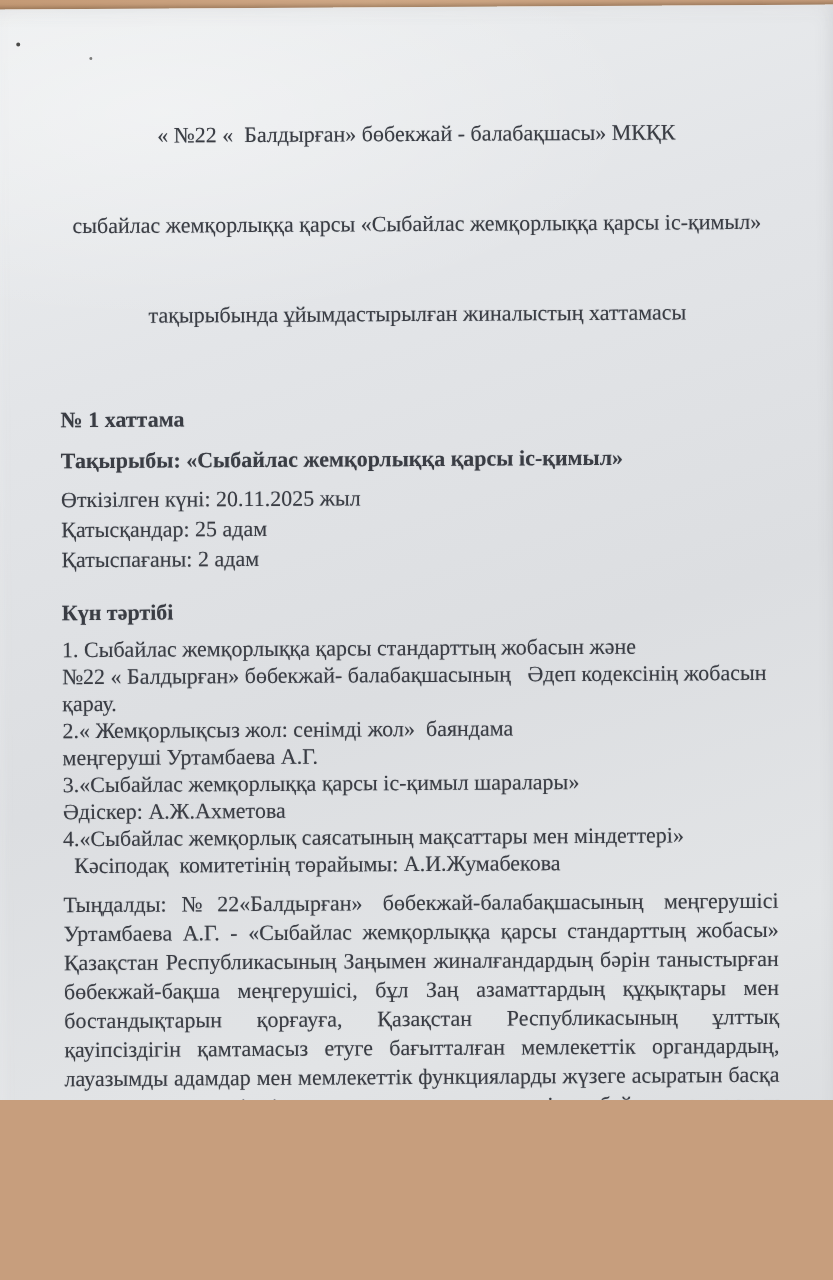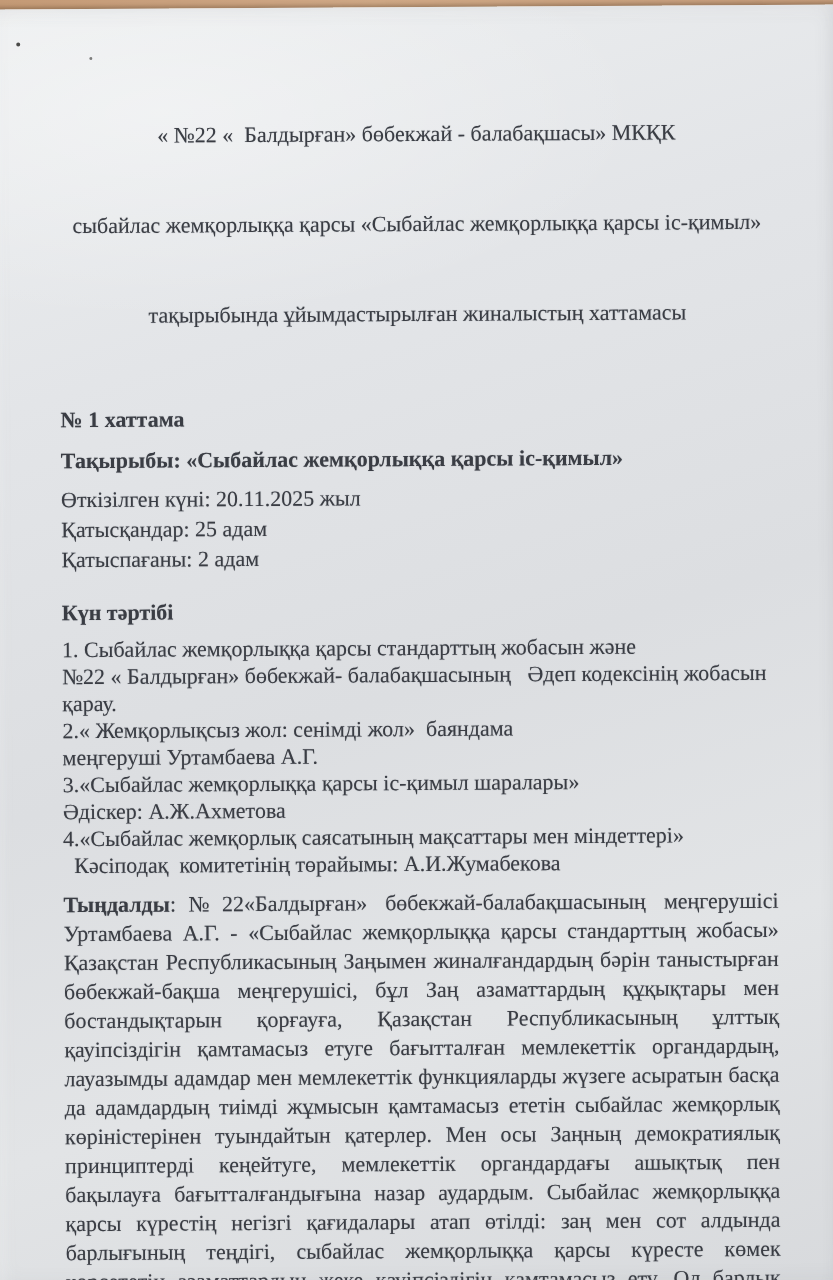--- a/index.html
+++ b/index.html
@@ -2,21 +2,21 @@
 <html style="--backdrop: #c79e7d; --paper: #e0e2e5; --ink: #3a3d44;"><head>
 <meta charset="utf-8">
 <style>
   html, body {
     margin: 0; padding: 0;
     width: 833px; height: 1280px;
     overflow: hidden;
     background: var(--backdrop, #c79e7d);
     font-family: "Liberation Serif", "DejaVu Serif", serif;
   }
-  .stage { position: relative; width: 833px; height: 1280px; overflow: hidden; }
+  .stage { position: relative; width: 833px; height: 1100px; overflow: hidden; }
   .backdrop-strip {
     position: absolute; top: 0; left: 0; right: 0; height: 26px;
     background: linear-gradient(90deg, #c49a76 0%, #cfa886 45%, #c79e7d 100%);
   }
   .paper {
     position: absolute; top: 7px; left: -12px; width: 857px; height: 1295px;
     transform: rotate(-0.35deg); transform-origin: 50% 0;
     background:
       radial-gradient(ellipse 700px 300px at 20% 8%, rgba(255,255,255,0.35), rgba(255,255,255,0) 70%),
       linear-gradient(162deg, #edeff0 0%, #e3e5e8 26%, #dcdee1 52%, #e2e4e6 74%, #d7d9dc 100%);
@@ -33,21 +33,21 @@
     padding: 52px 72px 0 70px;
     color: var(--ink, #3a3d44);
     font-size: 22px;
     line-height: 30px;
     text-shadow: 0 0 1px rgba(56,60,68,0.42);
   }
   .speck { position: absolute; background: #4a4a48; border-radius: 50%; }
   .speck-1 { width: 4px; height: 4px; top: 33px; left: 28px; }
   .speck-2 { width: 3px; height: 3px; top: 48px; left: 101px; opacity: 0.7; }
   .doc-header { text-align: center; white-space: pre-wrap; }
-  .bold { font-weight: bold; }
+  .bold { font-weight: normal; }
   .protocol-no { margin-top: 14px; font-weight: bold; }
   .topic-line { margin-top: 11px; font-weight: bold; }
   .details { margin-top: 9px; }
   .agenda-heading { margin-top: 23px; font-weight: bold; }
   .agenda { margin-top: 8px; }
   .agenda-line { line-height: 27px; white-space: pre-wrap; }
   .heard-para { margin-top: 11px; text-align: justify; line-height: 29px; }
 </style>
 </head>
 <body>

